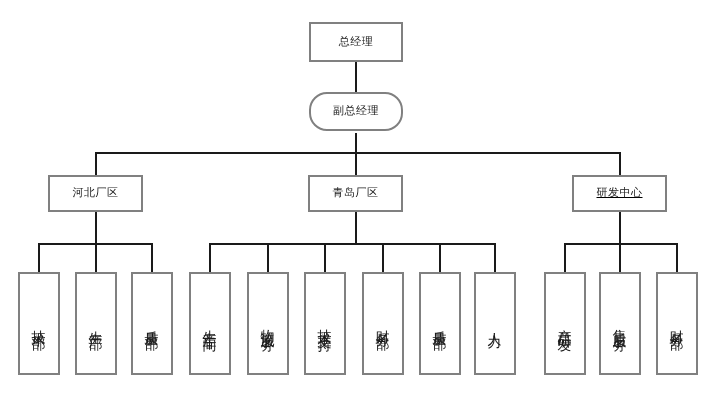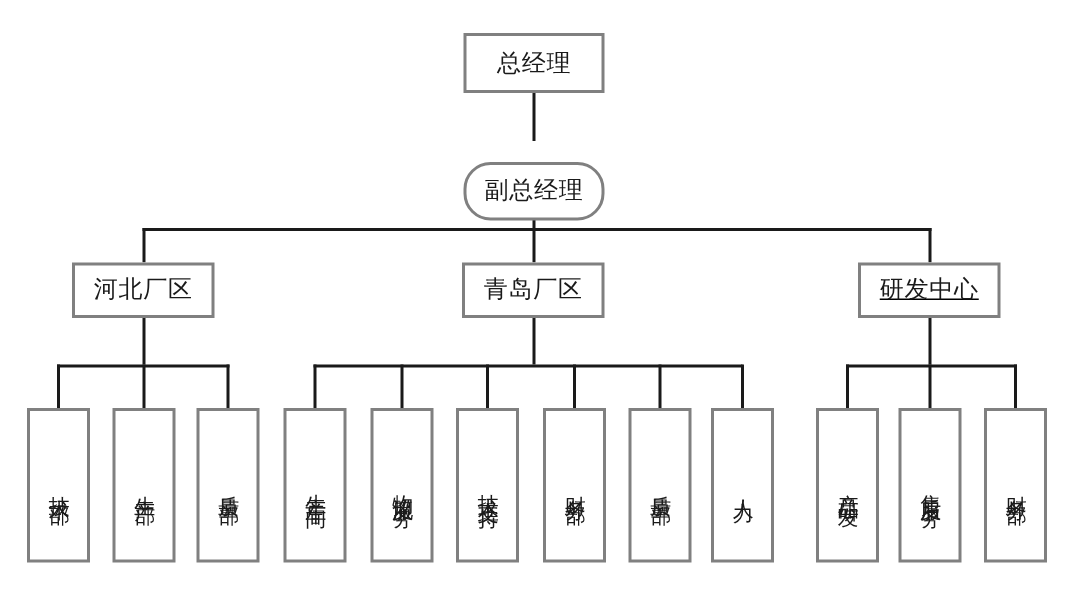--- a/index.html
+++ b/index.html
@@ -24,21 +24,21 @@
     box-sizing: border-box;
     border: 2px solid #808080;
     background: #ffffff;
     display: flex;
     align-items: center;
     justify-content: center;
     z-index: 3;
   }
   .node .node-label {
     color: #1a1a1a;
-    font-size: 16px;
+    font-size: 11px;
     line-height: 1.18;
     letter-spacing: 0.5px;
     white-space: nowrap;
     text-align: center;
   }
   
   .node.vertical {
     align-items: center;
     justify-content: center;
   }
@@ -92,21 +92,21 @@
   <div class="line v" style="left:619px; top:212px; height:31px;"></div>
   <div class="line h" style="left:564px; top:243px; width:114px;"></div>
   <div class="line v" style="left:564px; top:243px; height:29px;"></div>
   <div class="line v" style="left:619px; top:243px; height:29px;"></div>
   <div class="line v" style="left:676px; top:243px; height:29px;"></div>
 
   <div class="node" style="left:309px; top:22px; width:94px; height:40px;">
     <span class="node-label">总经理</span>
   </div>
 
-  <div class="node" style="left:309px; top:108px; width:94px; height:39px;border-radius:18px;">
+  <div class="node" style="left:309px; top:92px; width:94px; height:39px;border-radius:18px;">
     <span class="node-label">副总经理</span>
   </div>
 
   <div class="node" style="left:48px; top:175px; width:95px; height:37px;">
     <span class="node-label">河北厂区</span>
   </div>
   <div class="node" style="left:308px; top:175px; width:95px; height:37px;">
     <span class="node-label">青岛厂区</span>
   </div>
   <div class="node" style="left:572px; top:175px; width:95px; height:37px;text-decoration:underline;">

